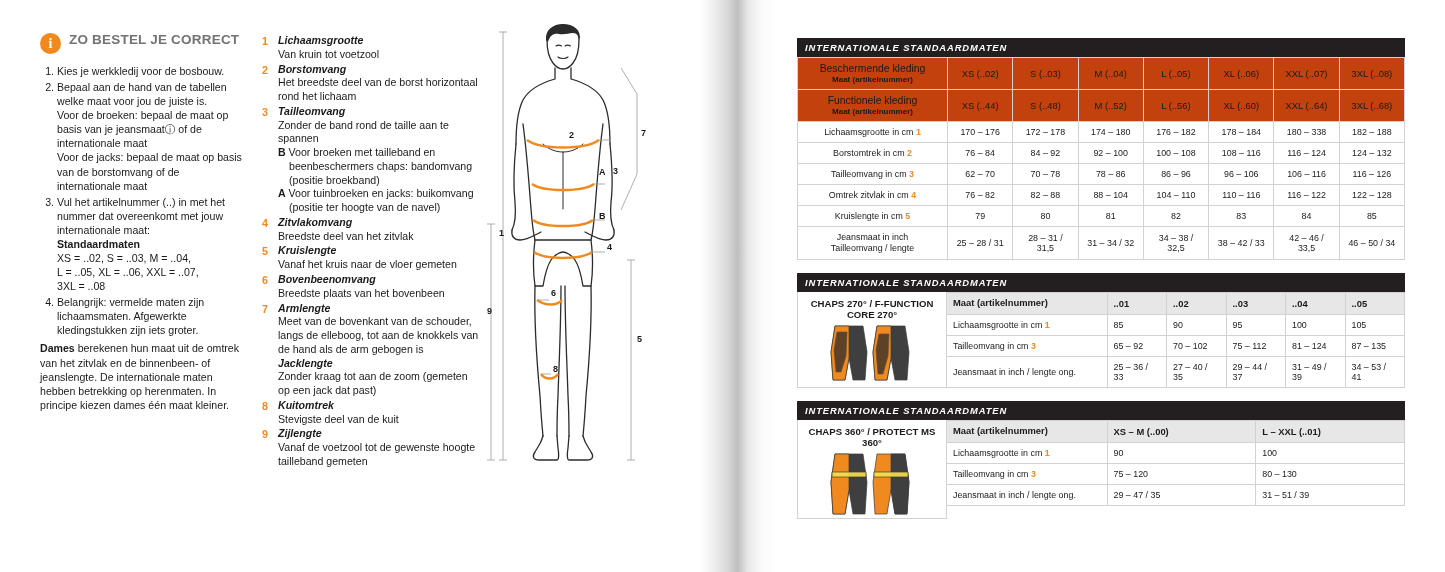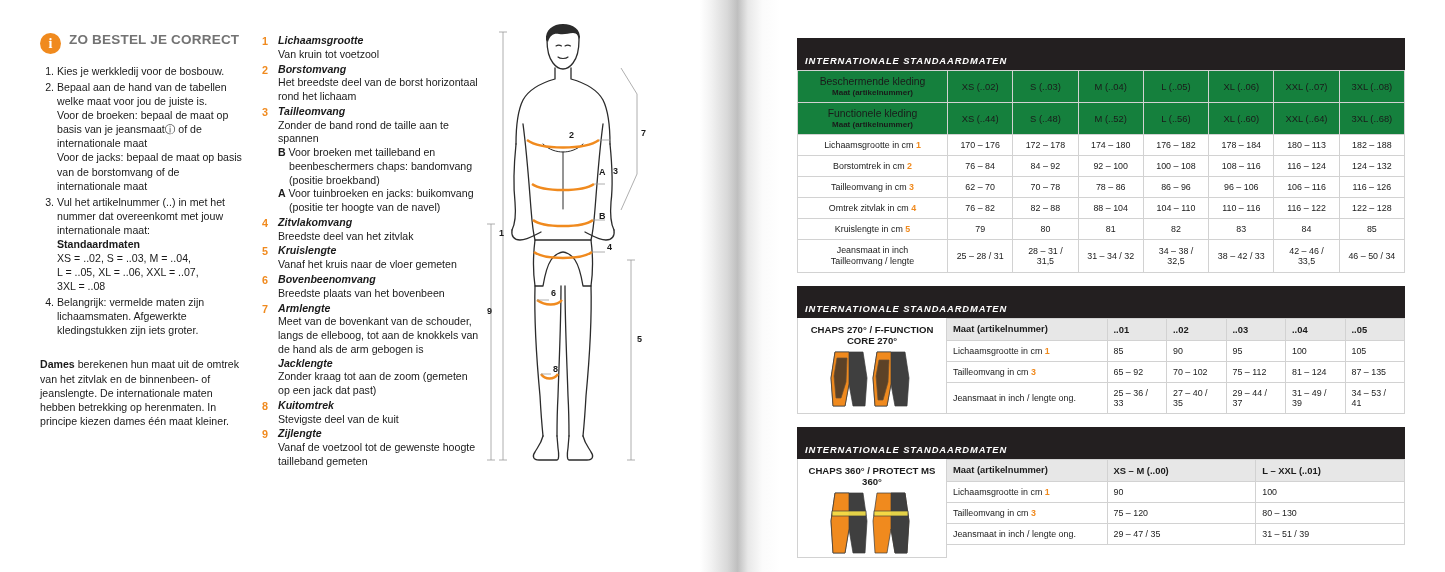--- a/index.html
+++ b/index.html
@@ -65,21 +65,21 @@
     padding-left: 17px;
     font-size: 10.6px;
     line-height: 1.33;
   }
   ol.intro-list > li { margin-bottom: 2px; }
   .sub-line { display: block; }
   .bold { font-weight: bold; }
   .intro-foot {
     font-size: 10.6px;
     line-height: 1.33;
-    margin-top: 20px;
+    margin-top: 4px;
   }
   
   .measure-list {
     position: absolute;
     left: 262px; top: 34px;
     width: 220px;
     font-size: 10.6px;
     line-height: 1.3;
   }
   .m-item { display: flex; margin-bottom: 1px; }
@@ -111,41 +111,41 @@
     left: 797px; top: 38px;
     width: 608px;
   }
   .tbl-banner {
     background: #231f20;
     color: #ffffff;
     font-size: 9.4px;
     font-weight: bold;
     font-style: italic;
     letter-spacing: .9px;
-    padding: 17px 8px 4px 8px;
+    padding: 4px 8px 4px 8px;
   }
   table.size {
     width: 100%;
     border-collapse: collapse;
     table-layout: fixed;
     font-size: 8.9px;
   }
   table.size td, table.size th {
     border: 1px solid #d2d2d2;
     padding: 5px 6px;
     text-align: center;
     vertical-align: middle;
     font-weight: normal;
   }
   td.lbl-cell, th.lbl-cell {
     text-align: left;
     width: 150px;
   }
   .hdr-row td, .hdr-row th {
-    background: #15803d;
+    background: #c2410c;
     font-weight: bold;
     font-size: 9.4px;
   }
   .hdr-row td.lbl-cell {
     font-size: 10.4px;
     line-height: 1.15;
   }
   .hdr-sub {
     display: block;
     font-size: 8px;
@@ -454,21 +454,21 @@
         <tr>
           <td class="lbl-cell">
             <span>Lichaamsgrootte in cm</span>
             <span class="num-mark">1</span>
           </td>
           <td>170 – 176</td>
           <td>172 – 178</td>
           <td>174 – 180</td>
           <td>176 – 182</td>
           <td>178 – 184</td>
-          <td>180 – 113</td>
+          <td>180 – 338</td>
           <td>182 – 188</td>
         </tr>
         <tr>
           <td class="lbl-cell">
             <span>Borstomtrek in cm</span>
             <span class="num-mark">2</span>
           </td>
           <td>76 – 84</td>
           <td>84 – 92</td>
           <td>92 – 100</td>

